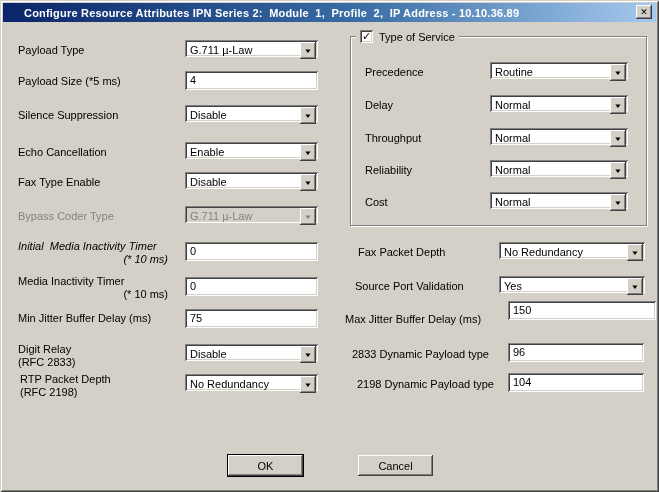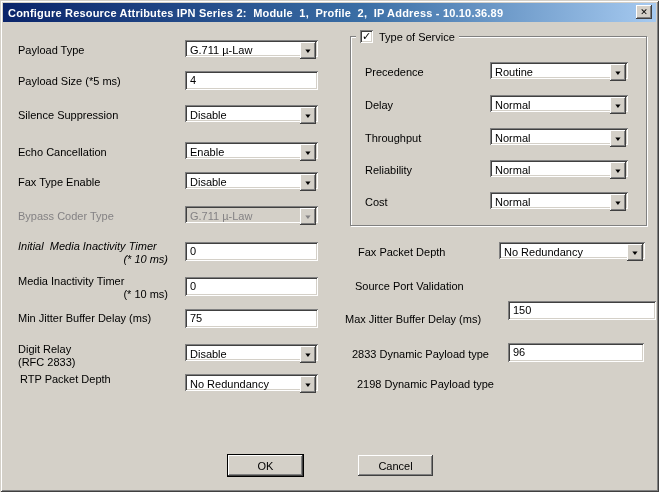--- a/index.html
+++ b/index.html
@@ -7,21 +7,21 @@
   .dialog{
     position:relative;width:659px;height:492px;background:#d4d0c8;overflow:hidden;
     box-shadow: inset 1px 1px 0 #d4d0c8, inset -1px -1px 0 #404040,
                 inset 2px 2px 0 #ffffff, inset -2px -2px 0 #808080;
   }
   .titlebar{
     position:absolute;left:3px;top:3px;right:3px;height:19px;
     background:linear-gradient(to right,#0a246a 0%,#3a6ea5 55%,#a6caf0 100%);
     display:flex;align-items:center;
   }
-  .title-text{color:#ffffff;font-size:11px;font-weight:bold;padding-left:5px;white-space:pre;
+  .title-text{color:#ffffff;font-size:11px;font-weight:bold;padding-left:21px;white-space:pre;
     letter-spacing:0.2px;}
   .close-btn{
     position:absolute;right:4px;top:2px;width:16px;height:14px;background:#d4d0c8;
     box-shadow: inset -1px -1px 0 #404040, inset 1px 1px 0 #ffffff,
                 inset -2px -2px 0 #808080, inset 2px 2px 0 #d4d0c8;
     display:flex;align-items:center;justify-content:center;cursor:default;
   }
   .close-btn span{font-size:9px;font-weight:bold;color:#000;line-height:9px;}
   .lbl{position:absolute;font-size:11px;color:#000;white-space:pre;line-height:13px;}
   .lbl.two{width:150px;}
@@ -144,21 +144,21 @@
   </div>
 
   <div class="lbl two" style="left:18px;top:343px;"><span>Digit Relay</span><span style="display:block;">(RFC 2833)</span></div>
   <div class="combo sunken" style="left:185px;top:344px;width:133px;">
     <span class="txt">Disable</span>
     <span class="cbtn">
         <span class="arr">▼</span>
       </span>
   </div>
 
-  <div class="lbl two" style="left:20px;top:373px;"><span>RTP Packet Depth</span></div>
+  <div class="lbl two" style="left:20px;top:373px;"><span>RTP Packet Depth</span><span style="display:block;">(RFC 2198)</span></div>
   <div class="combo sunken" style="left:185px;top:374px;width:133px;">
     <span class="txt">No Redundancy</span>
     <span class="cbtn">
         <span class="arr">▼</span>
       </span>
   </div>
 
   <div class="groupbox"></div>
   <div class="group-title">
     <div class="checkbox">
@@ -209,29 +209,38 @@
 
   <div class="lbl" style="left:358px;top:246px;">Fax Packet Depth</div>
   <div class="combo sunken" style="left:499px;top:242px;width:146px;">
     <span class="txt">No Redundancy</span>
     <span class="cbtn">
         <span class="arr">▼</span>
       </span>
   </div>
 
   <div class="lbl" style="left:355px;top:280px;">Source Port Validation</div>
+  <div class="combo sunken" style="left:499px;top:276px;width:146px;">
+    <span class="txt">Yes</span>
+    <span class="cbtn">
+        <span class="arr">▼</span>
+      </span>
+  </div>
 
   <div class="lbl" style="left:345px;top:313px;">Max Jitter Buffer Delay (ms)</div>
   <div class="tb sunken" style="left:508px;top:301px;width:148px;">
     <span class="txt">150</span>
   </div>
 
   <div class="lbl" style="left:352px;top:348px;">2833 Dynamic Payload type</div>
   <div class="tb sunken" style="left:508px;top:343px;width:136px;">
     <span class="txt">96</span>
   </div>
 
   <div class="lbl" style="left:357px;top:378px;">2198 Dynamic Payload type</div>
+  <div class="tb sunken" style="left:508px;top:373px;width:136px;">
+    <span class="txt">104</span>
+  </div>
 
   <div class="btn" style="left:358px;top:455px;width:75px;height:21px;">Cancel</div>
   <div class="btn default" style="left:227px;top:454px;width:77px;height:23px;">OK</div>
 
 </div>
 
 </body></html>

